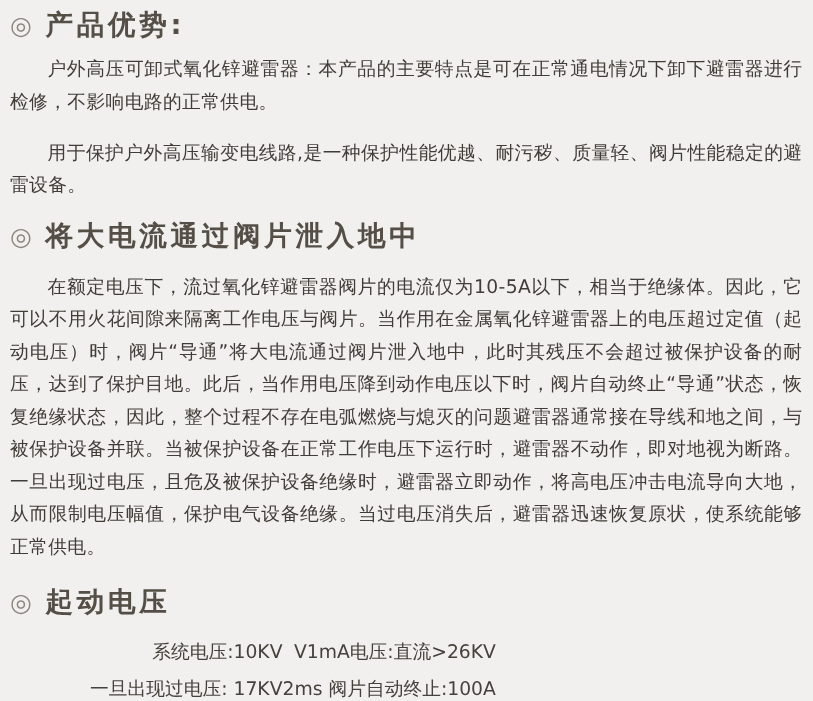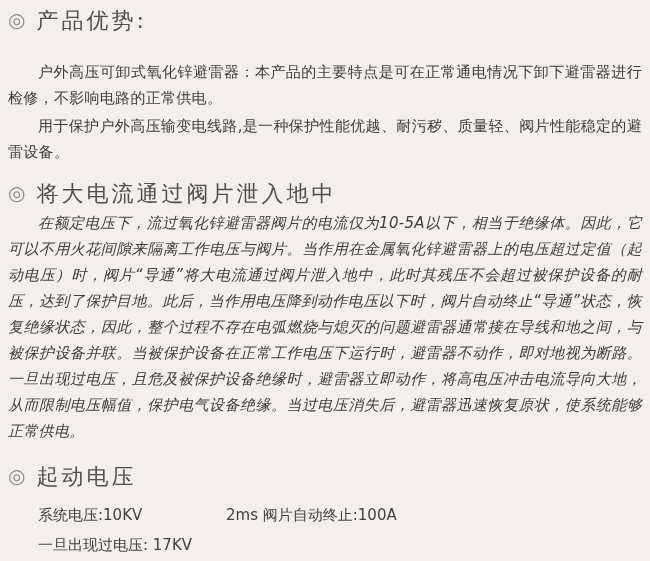--- a/index.html
+++ b/index.html
@@ -30,56 +30,57 @@
   .bullet {
     font-size: 20px;
     line-height: 1;
     color: #8d8780;
     flex: 0 0 auto;
     transform: translateY(-1px);
   }
   .sec-title {
     margin: 0;
     font-size: 22px;
-    font-weight: normal;
+    font-weight: bold;
     letter-spacing: 3px;
     color: #544e47;
     line-height: 30px;
     white-space: nowrap;
   }
   .body-para {
     margin: 0;
     font-size: 15px;
     line-height: 26px;
     text-indent: 2em;
     text-align: justify;
     color: #403c37;
     letter-spacing: 0.3px;
   }
-  .sec-advantages .body-para:first-of-type { margin-top: 23px; }
-  .sec-advantages .body-para + .body-para { margin-top: 2px; }
+  .sec-advantages .body-para:first-of-type { margin-top: 6px; }
+  .sec-advantages .body-para + .body-para { margin-top: 15px; }
   .sec-principle { margin-top: 14px; }
-  .sec-principle .body-para { margin-top: 1px; font-style: italic; }
+  .sec-principle .body-para { margin-top: 11px; }
   .sec-techdata { margin-top: 18px; }
   .specs {
     margin-top: 8px;
     margin-left: 30px;
     display: flex;
   }
   .spec-col {
     display: flex;
     flex-direction: column;
   }
   .spec-col-1 { width: 188px; }
   .spec-item {
     font-size: 15px;
     line-height: 30px;
     height: 30px;
     color: #45413c;
     white-space: nowrap;
+    text-align: right;
   }
 </style>
 </head>
 <body>
 
 <div class="page">
 
   <section class="sec-advantages">
     <div class="sec-head">
       <span class="bullet">◎</span>
@@ -102,18 +103,19 @@
       <span class="bullet">◎</span>
       <h2 class="sec-title">起动电压</h2>
     </div>
     <div class="specs">
       <div class="spec-col spec-col-1">
         <div class="spec-item">系统电压:10KV</div>
         <div class="spec-item">一旦出现过电压: 17KV</div>
         <div class="spec-item">持续运行电压: 13.6KV</div>
       </div>
       <div class="spec-col spec-col-2">
+        <div class="spec-item">V1mA电压:直流&gt;26KV</div>
         <div class="spec-item">2ms 阀片自动终止:100A</div>
       </div>
     </div>
   </section>
 
 </div>
 
 </body></html>

